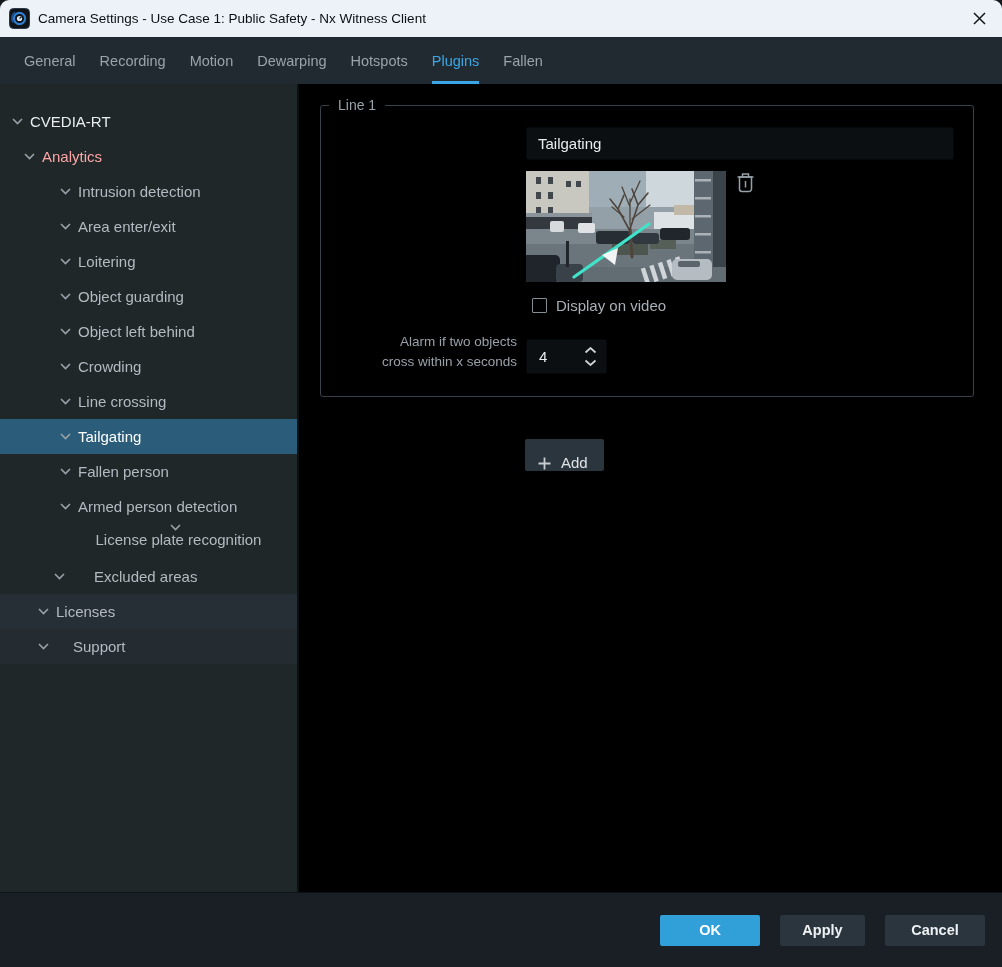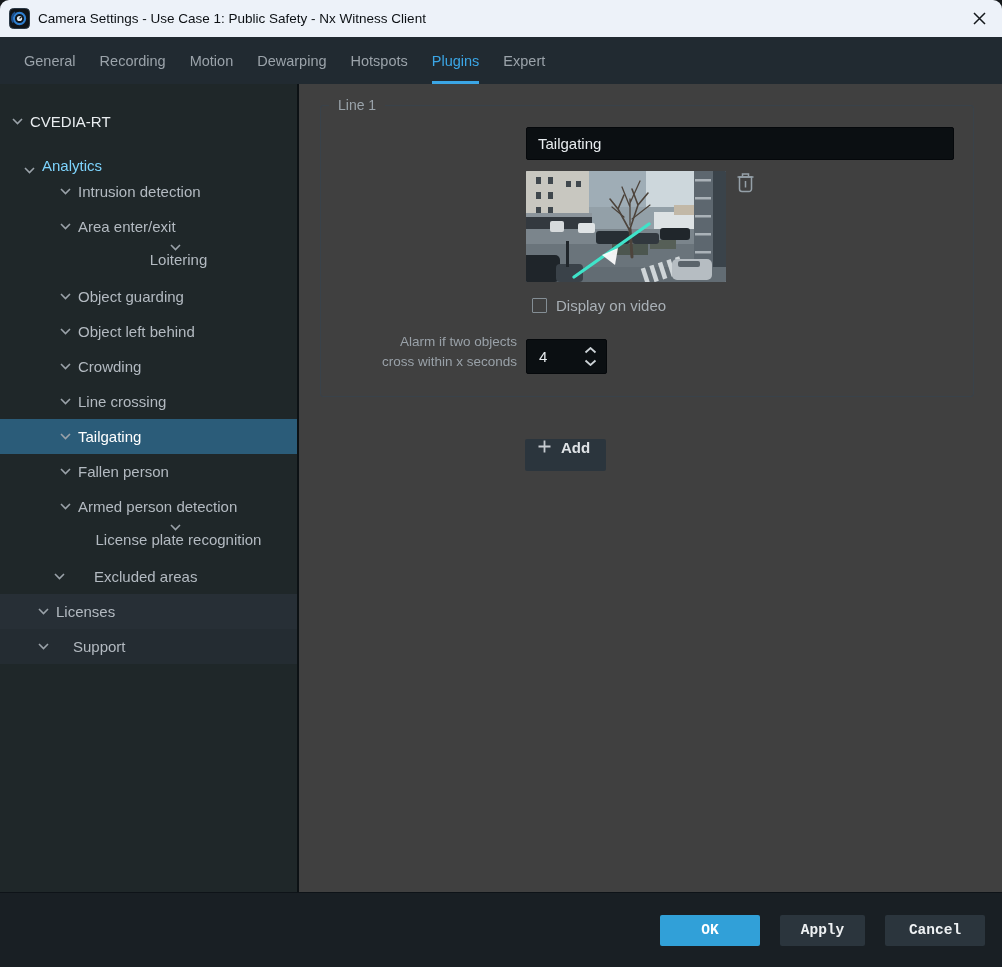--- a/index.html
+++ b/index.html
@@ -16,51 +16,51 @@
   .tabbar { height:47px; flex:none; background:#212a31; display:flex; align-items:stretch; padding-left:24px; gap:24px; }
   .tab { display:flex; align-items:center; font-size:14.5px; color:#9ba3aa; border-bottom:3px solid transparent; padding-top:3px; cursor:default; }
   .tab.active { color:#3ba6e6; border-bottom-color:#3ba6e6; }
 
   
   .content { flex:1 1 auto; display:flex; min-height:0; }
   .sidebar { width:299px; flex:none; background:#1f2729; border-right:2px solid #0c1114; padding-top:20px; }
   .tree-row { height:35px; display:flex; align-items:center; font-size:15px; color:#b3bac1; cursor:default; }
   .tree-row .chev { display:inline-flex; margin-right:7px; }
   .tree-row.root { color:#e9edf0; }
-  .tree-row.branch { color:#7dd3fc;align-items:flex-end; }
+  .tree-row.branch { color:#fca5a5; }
   .tree-row.selected { background:#2b5c79; color:#ffffff; }
   .tree-row.shade-a { background:#272f36; }
   .tree-row.shade-b { background:#242c32; }
 
-  .panel { flex:1 1 auto; background:#404040; min-width:0; }
+  .panel { flex:1 1 auto; background:#000000; min-width:0; }
 
   
   fieldset.groupbox { border:1px solid #39424a; border-radius:3px; margin:13px 28px 0 21px; padding:14px 19px 22px 0; }
   fieldset.groupbox legend { margin-left:8px; padding:0 9px; font-size:14px; color:#9aa3aa; }
   .frow { display:flex; align-items:flex-start; }
   .label-col { width:205px; flex:none; }
   .name-input { flex:1 1 auto; height:33px; background:#0b0f12; border:1px solid #05080b; border-radius:2px; color:#e8ecef; font-family:"Liberation Sans",sans-serif; font-size:15px; padding:0 11px; outline:none; }
   .thumb-row { margin-top:11px; }
   .thumb { width:200px; height:111px; flex:none; display:block; border-radius:1px; }
   .trash-btn { margin-left:10px; margin-top:1px; background:none; border:none; cursor:default; }
   .check-row { margin-top:15px; padding-left:211px; display:flex; align-items:center; }
   .checkbox { width:15px; height:15px; flex:none; border:1px solid #848e95; border-radius:1px; background:transparent; }
   .check-label { margin-left:9px; font-size:15px; color:#a9b0b6; }
   .alarm-row { margin-top:25px; }
   .alarm-label { width:196px; flex:none; margin-top:-7px; text-align:right; font-size:13.5px; line-height:20px; color:#99a1a8; }
   .spinbox { margin-left:9px; width:81px; height:35px; background:#0b0f12; border:1px solid #05080b; border-radius:2px; display:flex; align-items:center; }
   .spin-value { width:100%; min-width:0; background:transparent; border:none; outline:none; color:#e8ecef; font-family:"Liberation Sans",sans-serif; font-size:15px; padding-left:12px; }
   .spin-arrows { width:26px; flex:none; display:flex; flex-direction:column; align-items:center; gap:5px; padding-right:6px; }
   .spin-arrows svg { display:block; cursor:default; }
 
-  .add-btn { margin:42px 0 0 226px; height:32px; padding:0 16px 0 12px; display:inline-flex; align-items:flex-start; gap:9px; background:#2b353d; border:none; border-radius:2px; color:#dfe3e6; font-family:"Liberation Sans",sans-serif; font-size:15px; font-weight:700; cursor:default; }
+  .add-btn { margin:42px 0 0 226px; height:32px; padding:0 16px 0 12px; display:inline-flex; align-items:flex-end; gap:9px; background:#2b353d; border:none; border-radius:2px; color:#dfe3e6; font-family:"Liberation Sans",sans-serif; font-size:15px; font-weight:400; cursor:default; }
 
   
   .footer { height:75px; flex:none; background:#191f24; border-top:1px solid #0e1318; display:flex; align-items:center; justify-content:flex-end; gap:20px; padding-right:17px; }
-  .btn { height:31px; border:none; border-radius:2px; font-family:Liberation Mono, monospace; font-size:14.5px; font-weight:600; cursor:default; }
+  .btn { height:31px; border:none; border-radius:2px; font-family:Liberation Sans, sans-serif; font-size:14.5px; font-weight:600; cursor:default; }
   .btn-ok { width:100px; background:#31a0d8; color:#ffffff; }
   .btn-plain { background:#2b353d; color:#eef1f3; }
   .btn-apply { width:85px; }
   .btn-cancel { width:100px; }
 </style>
 </head>
 <body>
 
 <div class="window">
 
@@ -93,21 +93,21 @@
       <div class="tab">
         <span>Dewarping</span>
       </div>
       <div class="tab">
         <span>Hotspots</span>
       </div>
       <div class="tab active">
         <span>Plugins</span>
       </div>
       <div class="tab">
-        <span>Expert</span>
+        <span>Fallen</span>
       </div>
     </div>
 
   <div class="content">
 
     <aside class="sidebar">
         <div class="tree-row root" style="padding-left: 12px;">
         <span class="chev">
           <svg width="11" height="7" viewBox="0 0 11 7">
               <polyline points="1,1 5.5,5.5 10,1" fill="none" stroke="#9aa2a9" stroke-width="1.6"></polyline>
@@ -132,21 +132,21 @@
         <span class="tree-label">Intrusion detection</span>
       </div>
         <div class="tree-row" style="padding-left: 60px;">
         <span class="chev" hidden="">
           <svg width="11" height="7" viewBox="0 0 11 7">
               <polyline points="1,1 5.5,5.5 10,1" fill="none" stroke="#9aa2a9" stroke-width="1.6"></polyline>
             </svg>
         </span>
         <span class="tree-label">Area enter/exit</span>
       </div>
-        <div class="tree-row" style="padding-left: 60px; flex-direction: column;">
+        <div class="tree-row" style="padding-left: 60px;">
         <span class="chev" hidden="">
           <svg width="11" height="7" viewBox="0 0 11 7">
               <polyline points="1,1 5.5,5.5 10,1" fill="none" stroke="#9aa2a9" stroke-width="1.6"></polyline>
             </svg>
         </span>
         <span class="tree-label">Loitering</span>
       </div>
         <div class="tree-row" style="padding-left: 60px;">
         <span class="chev" hidden="">
           <svg width="11" height="7" viewBox="0 0 11 7">

